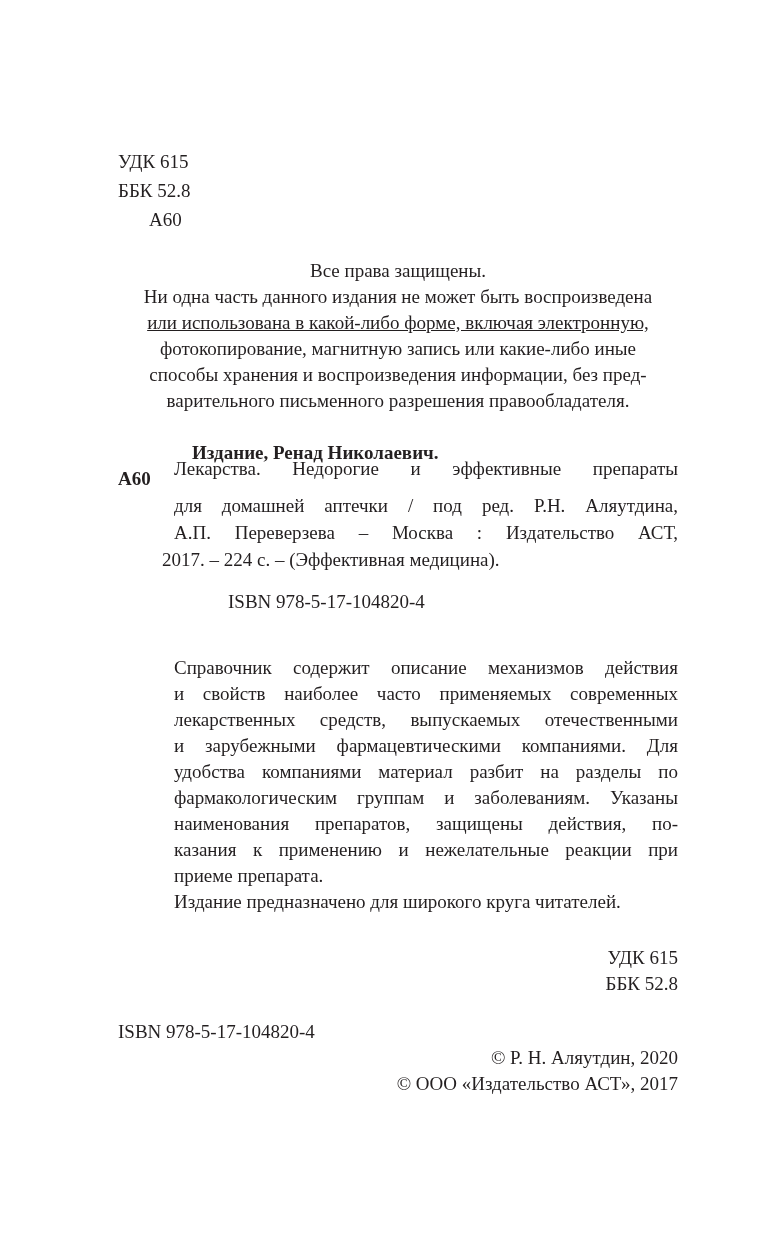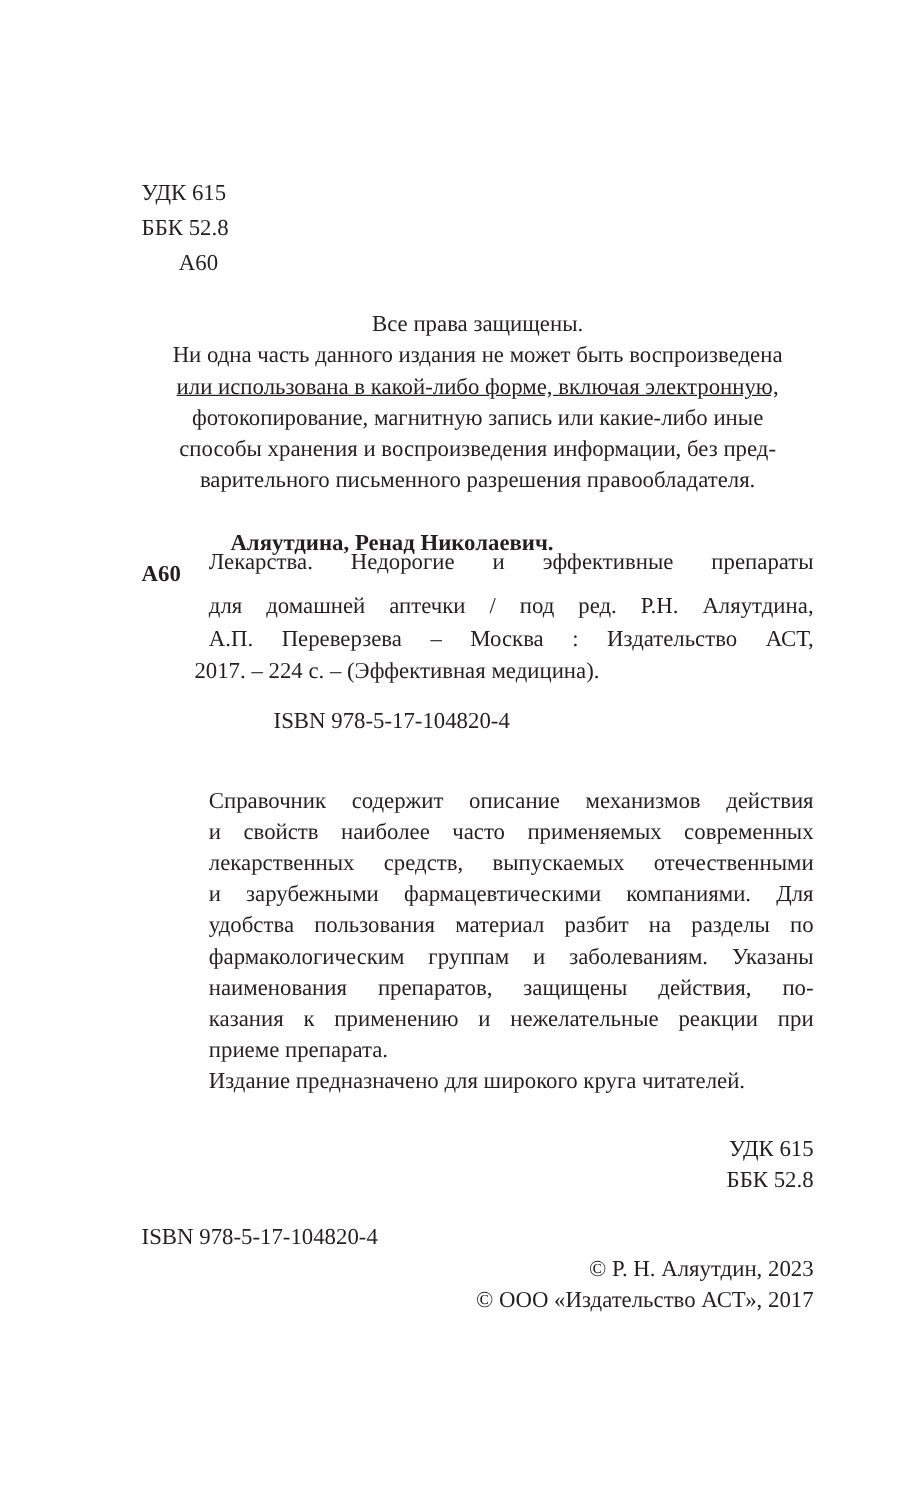--- a/index.html
+++ b/index.html
@@ -27,43 +27,43 @@
   <div class="blk">
     <div class="ln center" style="top:259px;">Все права защищены.</div>
     <div class="ln center" style="top:285px;">Ни одна часть данного издания не может быть воспроизведена</div>
     <div class="ln center" style="top:311px;text-decoration:underline;">или использована в какой-либо форме, включая электронную,</div>
     <div class="ln center" style="top:337px;">фотокопирование, магнитную запись или какие-либо иные</div>
     <div class="ln center" style="top:363px;">способы хранения и воспроизведения информации, без пред-</div>
     <div class="ln center" style="top:389px;">варительного письменного разрешения правообладателя.</div>
   </div>
 
   <div class="blk">
-    <div class="ln bold" style="left:192px; top:441px;">Аляутдина, Ренад Николаевич.</div>
+    <div class="ln bold" style="left:192px; top:441px;">Издание, Ренад Николаевич.</div>
     <div class="ln bold" style="left:118px; top:467px;">А60</div>
     <div class="ln just" style="left:174px; top:457px; width:504px;">Лекарства. Недорогие и эффективные препараты</div>
     <div class="ln just" style="left:174px; top:494px; width:504px;">для домашней аптечки / под ред. Р.Н. Аляутдина,</div>
     <div class="ln just" style="left:174px; top:521px; width:504px;">А.П. Переверзева – Москва : Издательство АСТ,</div>
     <div class="ln" style="left:162px; top:548px;">2017. – 224 с. – (Эффективная медицина).</div>
     <div class="ln" style="left:228px; top:590px;">ISBN 978-5-17-104820-4</div>
   </div>
 
   <div class="blk">
     <div class="ln just" style="left:174px; top:656px; width:504px;">Справочник содержит описание механизмов действия</div>
     <div class="ln just" style="left:174px; top:682px; width:504px;">и свойств наиболее часто применяемых современных</div>
     <div class="ln just" style="left:174px; top:708px; width:504px;">лекарственных средств, выпускаемых отечественными</div>
     <div class="ln just" style="left:174px; top:734px; width:504px;">и зарубежными фармацевтическими компаниями. Для</div>
-    <div class="ln just" style="left:174px; top:760px; width:504px;">удобства пользования материал разбит на разделы по</div>
+    <div class="ln just" style="left:174px; top:760px; width:504px;">удобства компаниями материал разбит на разделы по</div>
     <div class="ln just" style="left:174px; top:786px; width:504px;">фармакологическим группам и заболеваниям. Указаны</div>
     <div class="ln just" style="left:174px; top:812px; width:504px;">наименования препаратов, защищены действия, по-</div>
     <div class="ln just" style="left:174px; top:838px; width:504px;">казания к применению и нежелательные реакции при</div>
     <div class="ln" style="left:174px; top:864px;">приеме препарата.</div>
     <div class="ln" style="left:174px; top:890px;">Издание предназначено для широкого круга читателей.</div>
   </div>
 
   <div class="blk">
     <div class="ln right" style="top:946px;">УДК 615</div>
     <div class="ln right" style="top:972px;">ББК 52.8</div>
     <div class="ln" style="left:118px; top:1020px;">ISBN 978-5-17-104820-4</div>
-    <div class="ln right" style="top:1046px;">© Р. Н. Аляутдин, 2023</div>
+    <div class="ln right" style="top:1046px;">© Р. Н. Аляутдин, 2020</div>
     <div class="ln right" style="top:1072px;">© ООО «Издательство АСТ», 2017</div>
   </div>
 
 </div>
 
 </body></html>

